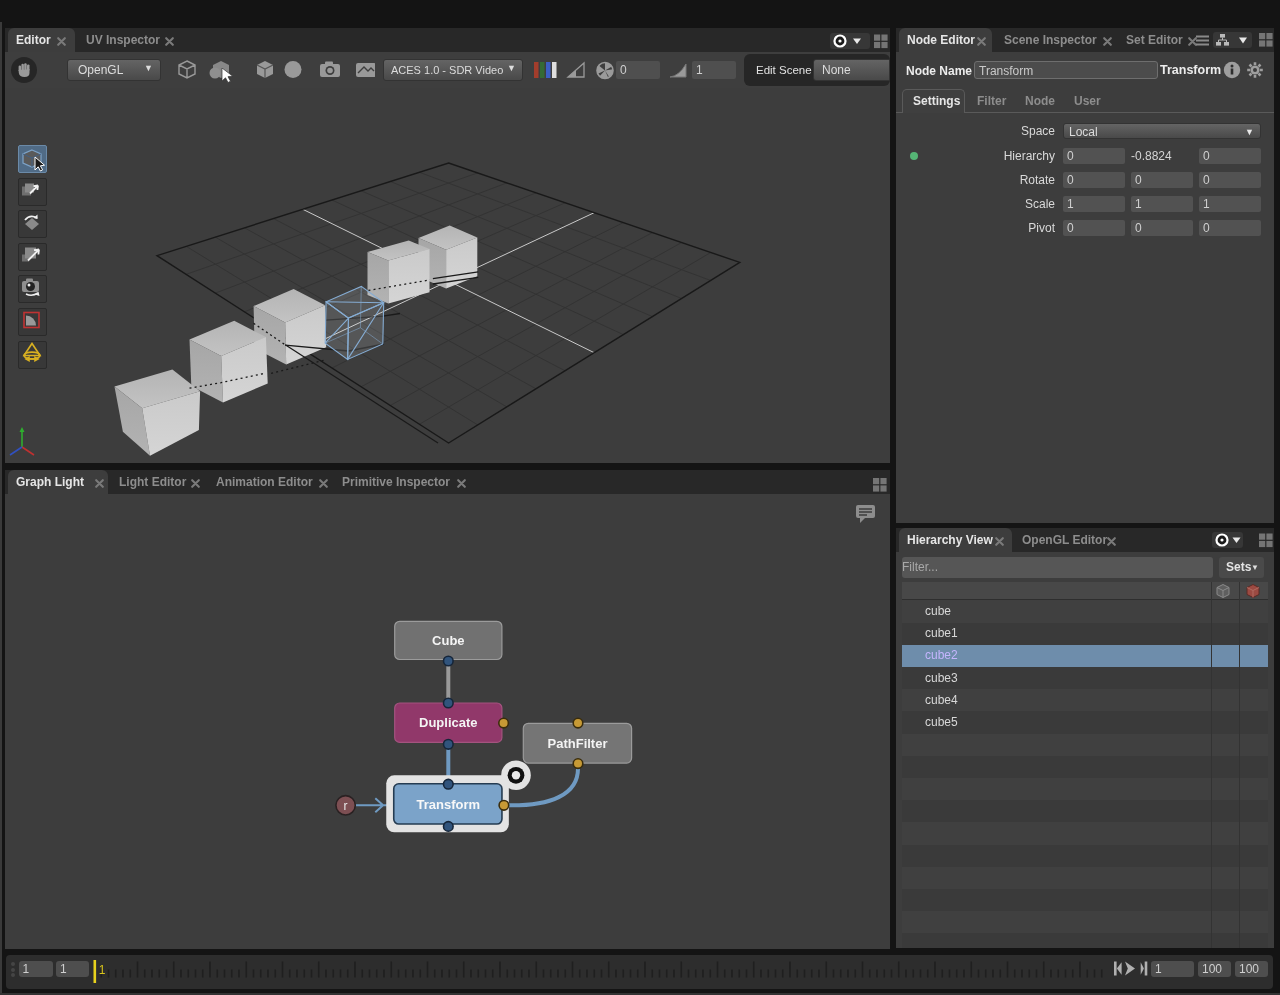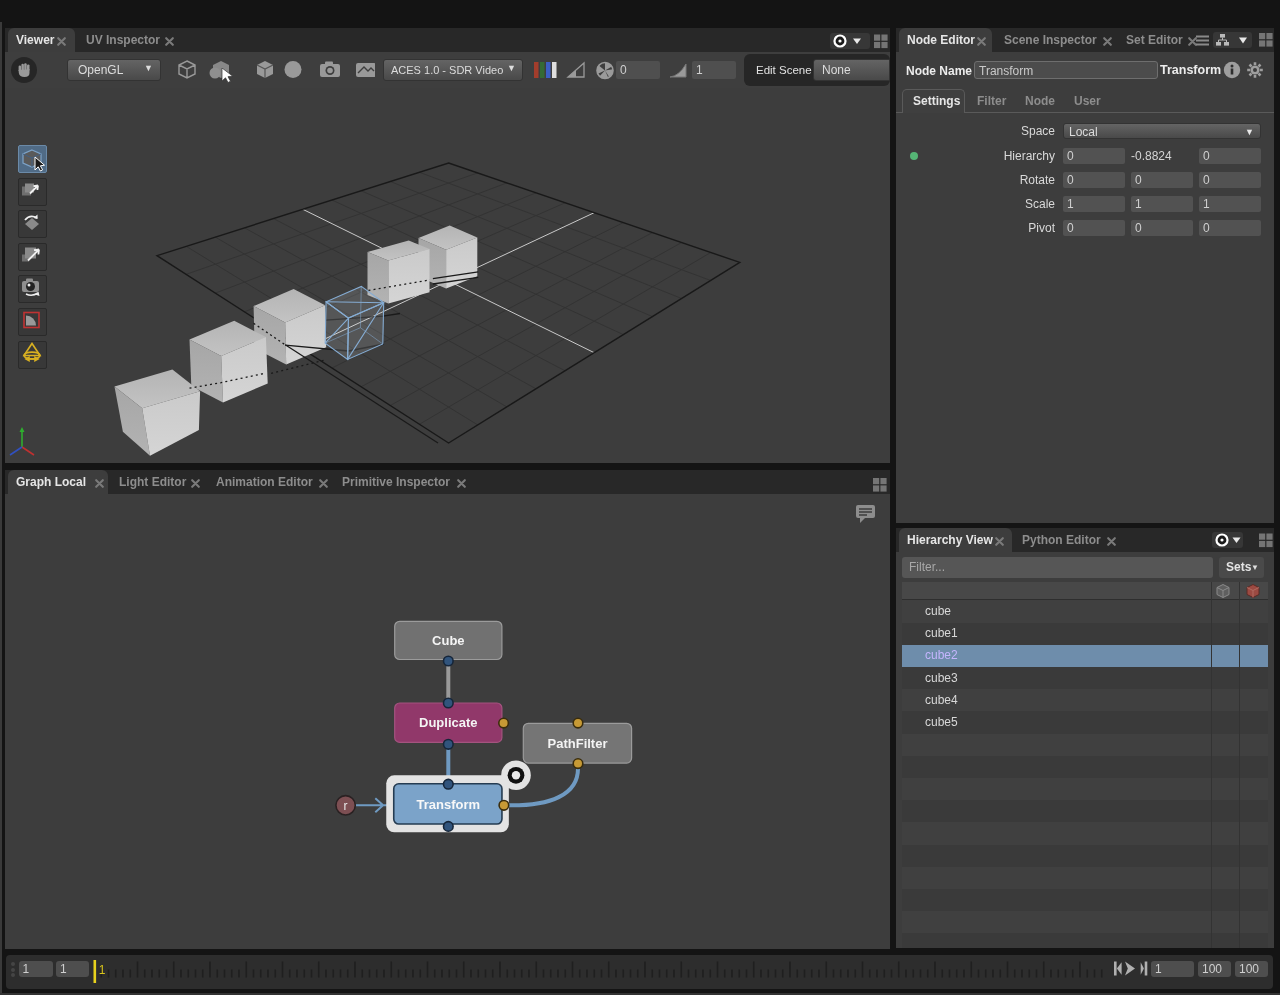--- a/index.html
+++ b/index.html
@@ -21,21 +21,21 @@
   .lblb { position:absolute; color:#ececec; font-size:12px; font-weight:bold; }
 </style></head>
 <body>
 <div id="root">
 
 <div class="abs" style="left:0;top:22px;width:2px;height:973px;background:#3a3a3a"></div>
 
 <div class="abs panel" style="left:5px;top:28px;width:885px;height:435px;">
   <div class="abs tabbar" style="left:0;top:0;width:885px;height:24px;">
     <div class="tab-active" style="left:3px;top:0px;width:67px;height:24px;"></div>
-    <span class="abs tabtxt" style="left:11px;top:5px;">Viewer</span>
+    <span class="abs tabtxt" style="left:11px;top:5px;">Editor</span>
     <svg class="abs" style="left:52px;top:8.5px;" width="9" height="9" viewBox="0 0 9 9">
           <path d="M1.2 1.2 L7.8 7.8 M7.8 1.2 L1.2 7.8" stroke="#7a7a7a" stroke-width="2.1" stroke-linecap="round"></path>
         </svg>
     <span class="abs tabtxt-dim" style="left:81px;top:5px;">UV Inspector</span>
     <svg class="abs" style="left:160px;top:8.5px;" width="9" height="9" viewBox="0 0 9 9">
           <path d="M1.2 1.2 L7.8 7.8 M7.8 1.2 L1.2 7.8" stroke="#7a7a7a" stroke-width="2.1" stroke-linecap="round"></path>
         </svg>
 
     <div class="abs" style="left:825px;top:5px;width:40px;height:16px;background:#373737;border-radius:3px;"></div>
     <svg class="abs" style="left:828px;top:5px;" width="60" height="16" viewBox="0 0 60 16">
@@ -251,21 +251,21 @@
   </svg>
 
   <svg class="abs" style="left:215px;top:40px;" width="16" height="18" viewBox="0 0 16 18">
     <path d="M2 0 L2 13 L5.5 9.8 L8 14.5 L10.5 13.2 L8 8.7 L12.5 8 Z" fill="#fff" stroke="#333" stroke-width="0.7"></path>
   </svg>
 </div>
 
 <div class="abs panel" style="left:5px;top:470px;width:885px;height:479px;">
   <div class="abs tabbar" style="left:0;top:0;width:885px;height:24px;">
     <div class="tab-active" style="left:3px;top:0px;width:100px;height:24px;"></div>
-    <span class="abs tabtxt" style="left:11px;top:5px;">Graph Local</span>
+    <span class="abs tabtxt" style="left:11px;top:5px;">Graph Light</span>
     <svg class="abs" style="left:90px;top:8.5px;" width="9" height="9" viewBox="0 0 9 9">
           <path d="M1.2 1.2 L7.8 7.8 M7.8 1.2 L1.2 7.8" stroke="#7a7a7a" stroke-width="2.1" stroke-linecap="round"></path>
         </svg>
     <span class="abs tabtxt-dim" style="left:114px;top:5px;">Light Editor</span>
     <svg class="abs" style="left:186px;top:8.5px;" width="9" height="9" viewBox="0 0 9 9">
           <path d="M1.2 1.2 L7.8 7.8 M7.8 1.2 L1.2 7.8" stroke="#7a7a7a" stroke-width="2.1" stroke-linecap="round"></path>
         </svg>
     <span class="abs tabtxt-dim" style="left:211px;top:5px;">Animation Editor</span>
     <svg class="abs" style="left:314px;top:8.5px;" width="9" height="9" viewBox="0 0 9 9">
           <path d="M1.2 1.2 L7.8 7.8 M7.8 1.2 L1.2 7.8" stroke="#7a7a7a" stroke-width="2.1" stroke-linecap="round"></path>
@@ -412,38 +412,38 @@
   <div class="field" style="left:303px;top:192px;width:62px;height:16px;background:#525252;">0</div>
 </div>
 
 <div class="abs panel" style="left:896px;top:528px;width:378px;height:420px;overflow:hidden;">
   <div class="abs tabbar" style="left:0;top:0;width:378px;height:24px;">
     <div class="tab-active" style="left:3px;top:0px;width:113px;height:24px;"></div>
     <span class="abs tabtxt" style="left:11px;top:5px;">Hierarchy View</span>
     <svg class="abs" style="left:99px;top:8.5px;" width="9" height="9" viewBox="0 0 9 9">
           <path d="M1.2 1.2 L7.8 7.8 M7.8 1.2 L1.2 7.8" stroke="#7a7a7a" stroke-width="2.1" stroke-linecap="round"></path>
         </svg>
-    <span class="abs tabtxt-dim" style="left:126px;top:5px;">Python Editor</span>
+    <span class="abs tabtxt-dim" style="left:126px;top:5px;">OpenGL Editor</span>
     <svg class="abs" style="left:211px;top:8.5px;" width="9" height="9" viewBox="0 0 9 9">
           <path d="M1.2 1.2 L7.8 7.8 M7.8 1.2 L1.2 7.8" stroke="#7a7a7a" stroke-width="2.1" stroke-linecap="round"></path>
         </svg>
     <div class="abs" style="left:316px;top:4px;width:31px;height:16px;background:#373737;border-radius:3px;"></div>
     <svg class="abs" style="left:319px;top:4px;" width="58" height="16" viewBox="0 0 58 16">
       <circle cx="7" cy="8" r="5.5" fill="#1a1a1a" stroke="#fff" stroke-width="2.2"></circle>
       <circle cx="7" cy="8" r="1.6" fill="#fff"></circle>
       <path d="M 17.5 5.5 L 25.5 5.5 L 21.5 11 Z" fill="#e8e8e8"></path>
       <g fill="#757575">
         <rect x="44" y="1.5" width="6.2" height="6.2"></rect>
             <rect x="51.4" y="1.5" width="6.2" height="6.2"></rect>
         <rect x="44" y="8.9" width="6.2" height="6.2"></rect>
             <rect x="51.4" y="8.9" width="6.2" height="6.2"></rect>
       </g>
     </svg>
   </div>
-  <div class="abs" style="left:6px;top:29px;width:311px;height:21px;background:#565656;border-radius:3px;color:#a8a8a8;font-size:12px;line-height:21px;padding-left:7px;">Filter...</div>
+  <div class="abs" style="left:6px;top:29px;width:311px;height:21px;background:#565656;border-radius:3px;color:#a8a8a8;font-size:12px;line-height:21px;">Filter...</div>
   <div class="abs" style="left:323px;top:29px;width:45px;height:21px;background:#4a4a4a;border-radius:3px;">
     <span class="abs" style="left:7px;top:3px;font-size:12px;font-weight:bold;color:#e4e4e4;">Sets</span>
     <span class="abs" style="right:5px;top:3px;font-size:8px;color:#ddd;line-height:15px;">▼</span>
   </div>
   <div class="abs" style="left:6px;top:54px;width:366px;height:18.4px;background:#484848;border-bottom:1px solid #2e2e2e;"></div>
   <span class="abs" style="left:11px;top:56px;font-size:16px;font-weight:bold;color:#ececec;margin-top:20px;">Name</span>
   <svg class="abs" style="left:320px;top:56px;" width="14" height="14" viewBox="0 0 14 14">
     <path d="M7 0.5 L13 3.5 L13 10.5 L7 13.5 L1 10.5 L1 3.5 Z" fill="#5f5f5f" stroke="#8a8a8a" stroke-width="1"></path>
     <path d="M1 3.5 L7 6.5 L13 3.5 M7 6.5 L7 13.5" stroke="#8a8a8a" stroke-width="1" fill="none"></path>
   </svg>

